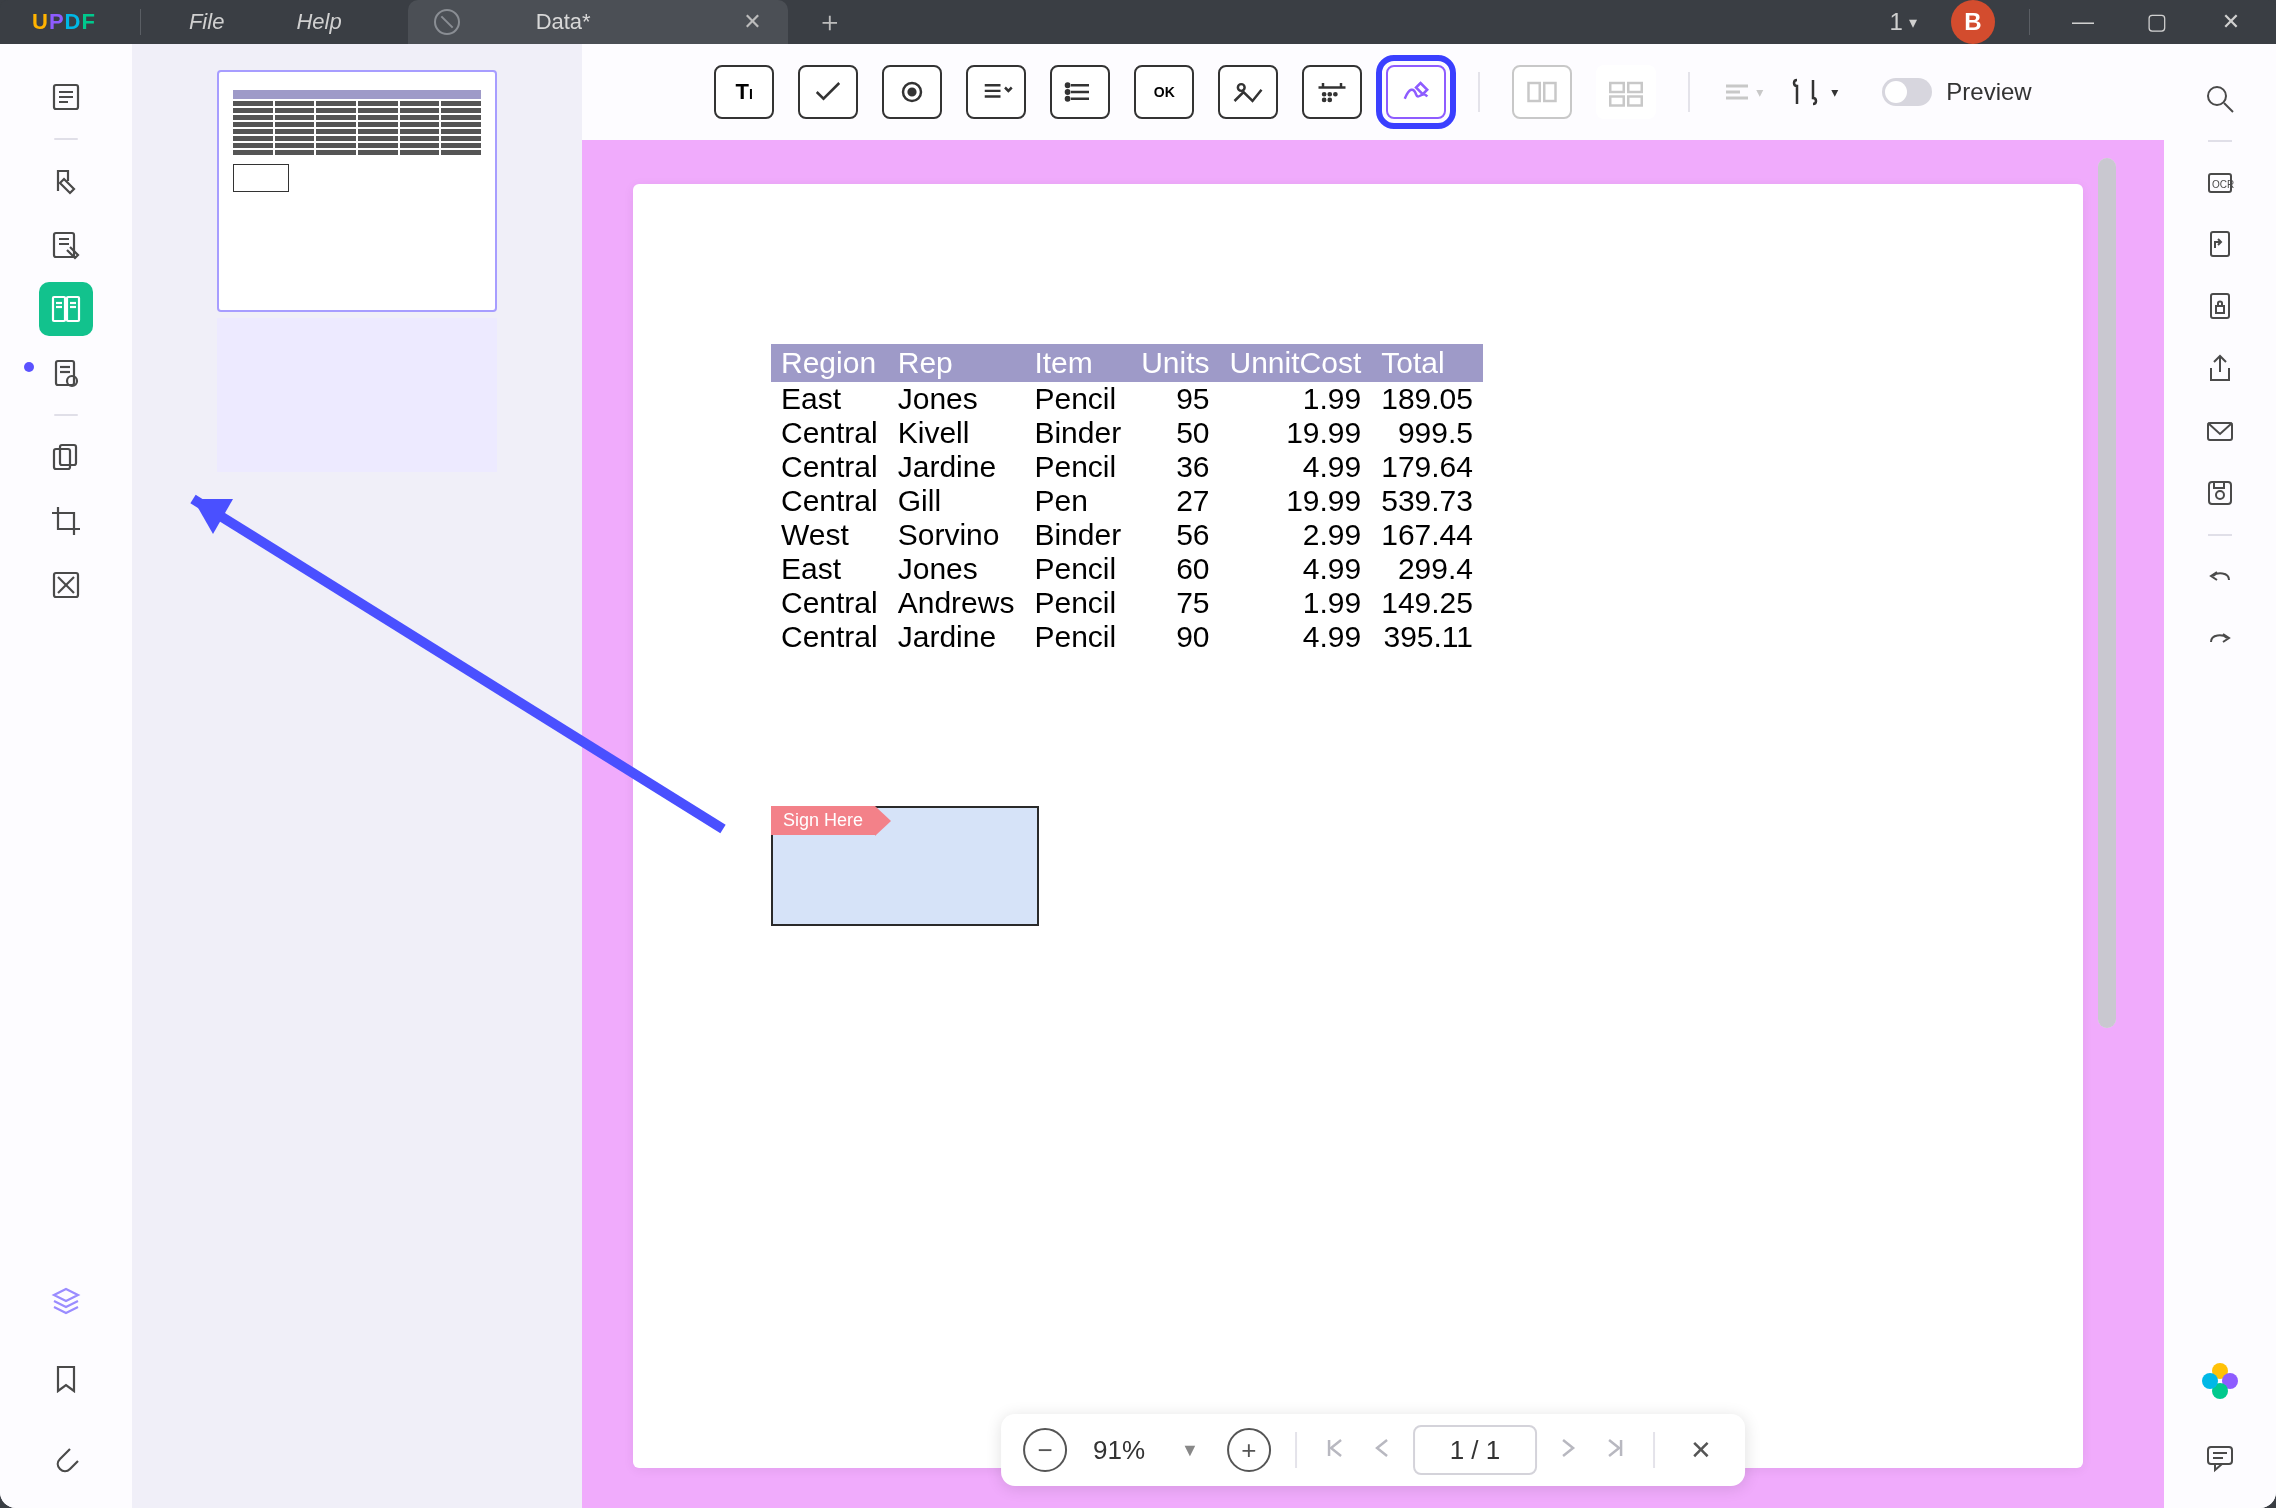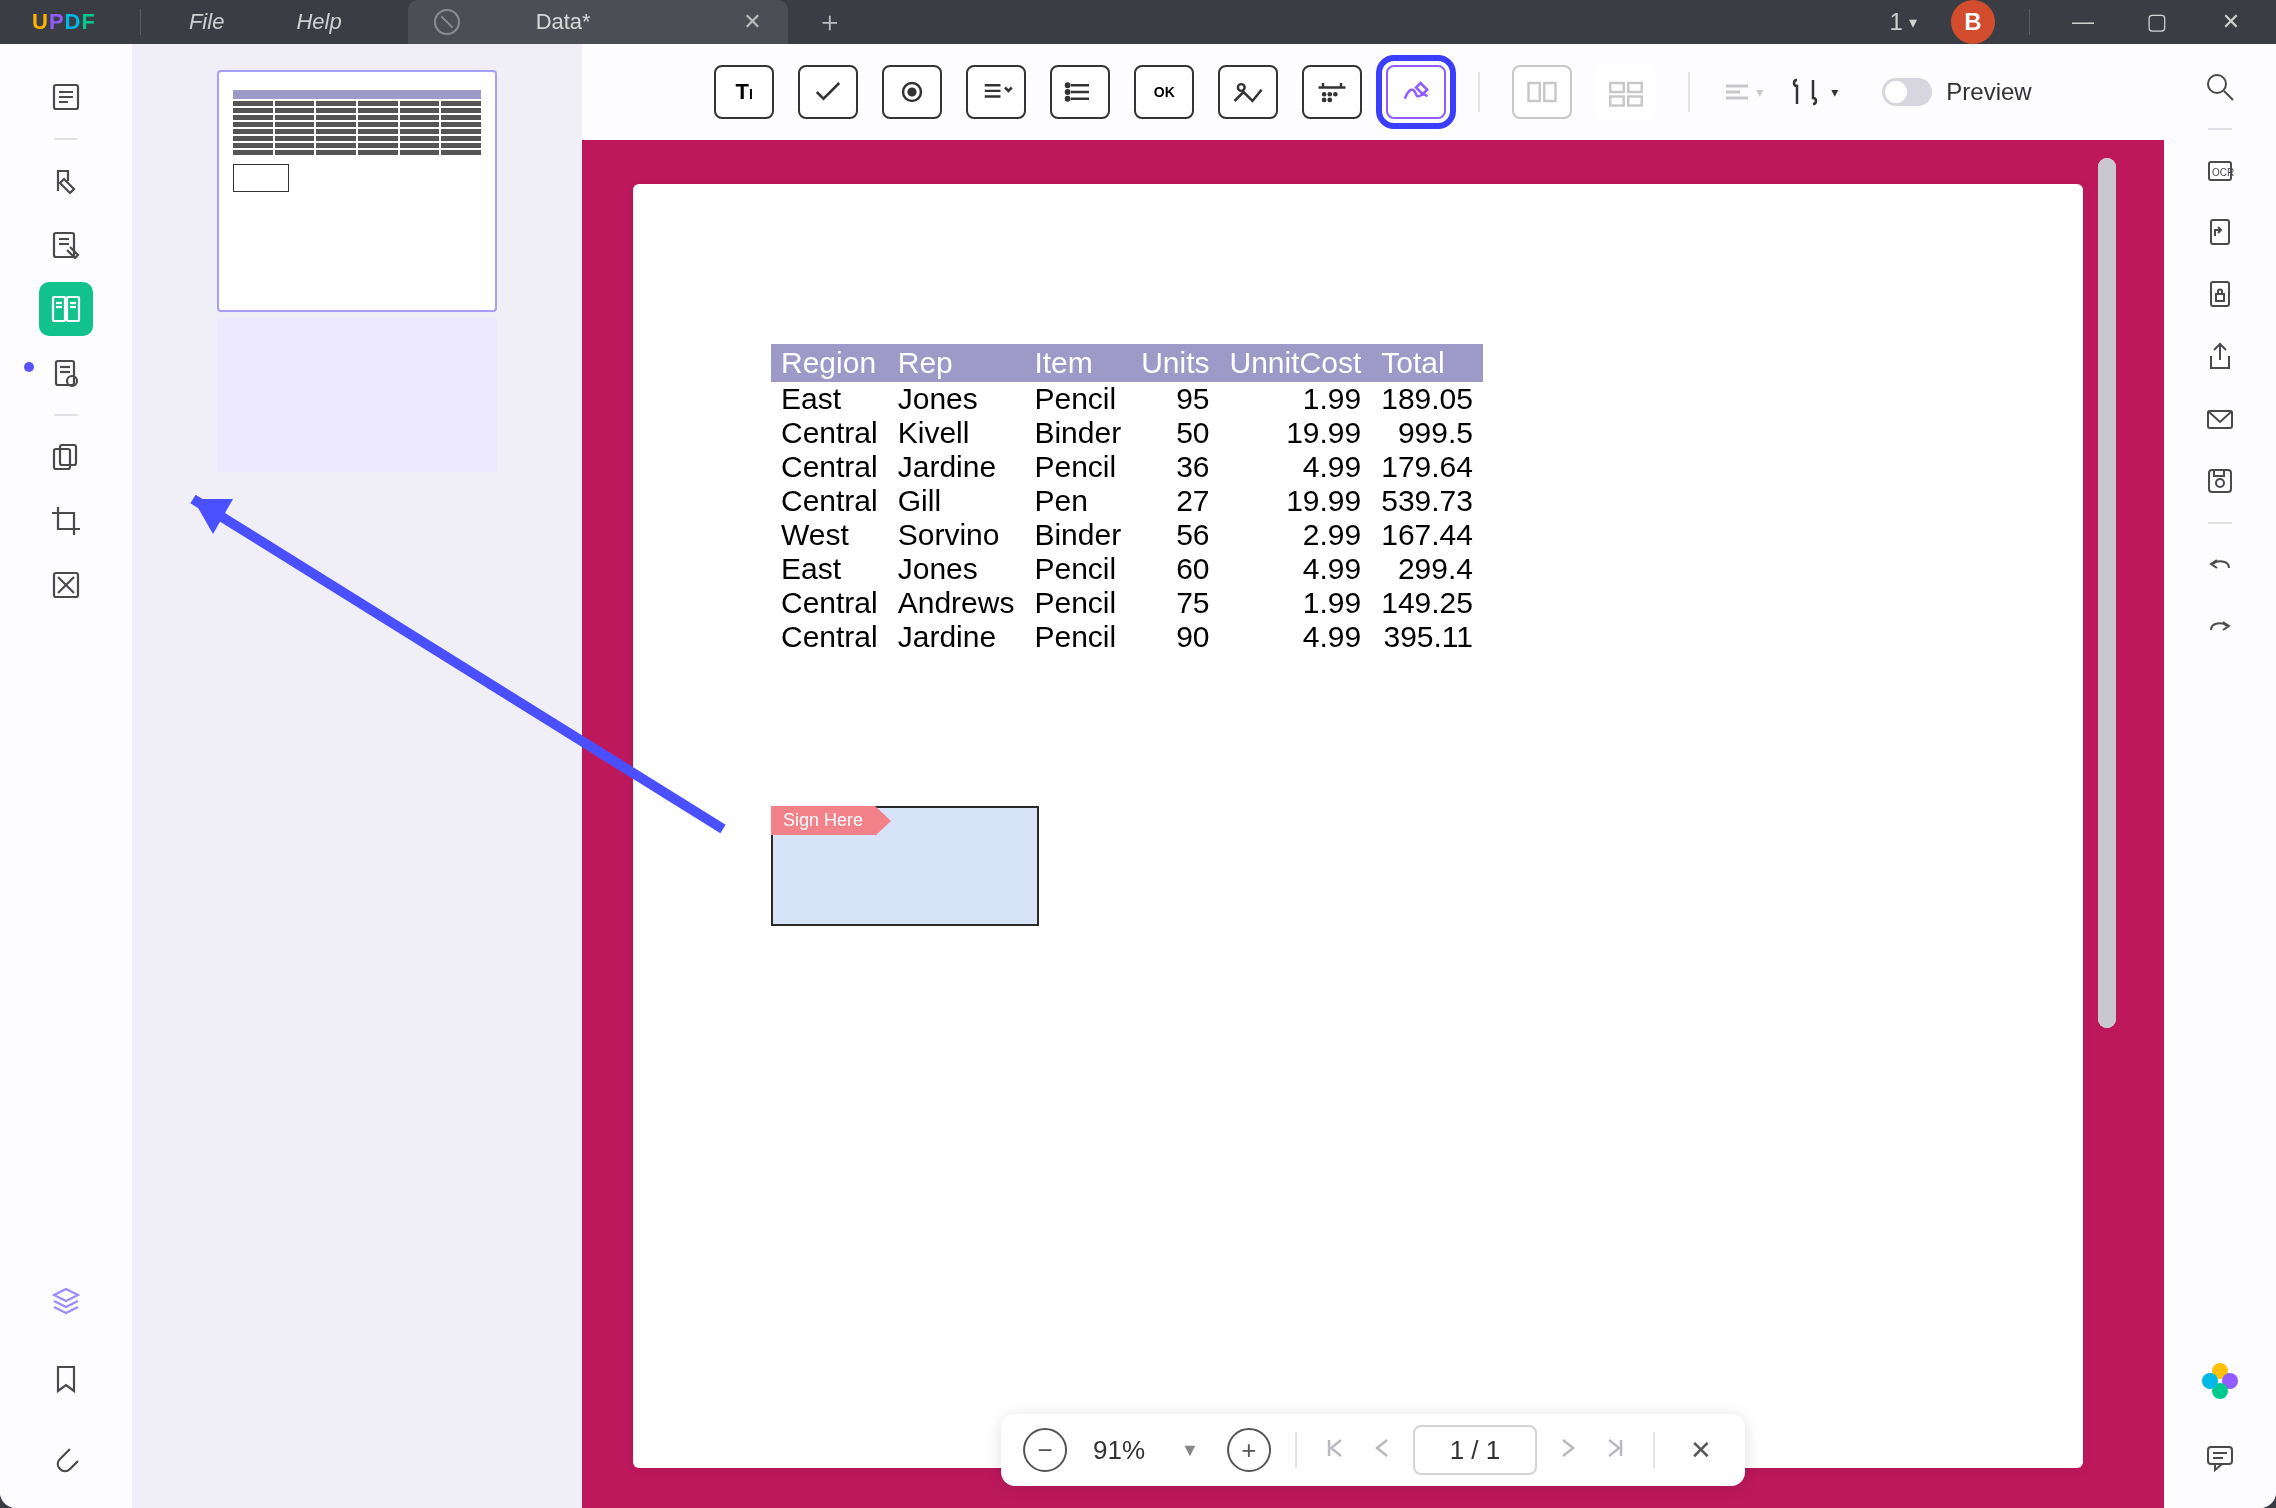--- a/index.html
+++ b/index.html
@@ -40,21 +40,21 @@
 
 .thumbs{width:450px;background:#f0eff8;padding:26px 0;display:flex;flex-direction:column;align-items:center;}
 .thumb{width:280px;height:242px;border:2px solid #a79dff;border-radius:4px;background:#fff;padding:18px 14px 8px;}
 .mini-tbl{width:100%;}
 .mini-h{height:9px;background:#9e9ac8;margin-bottom:2px;}
 .mini-r{height:6px;display:flex;gap:2px;margin-bottom:1px;}
 .mini-c{flex:1;height:5px;background:#555;}
 .mini-box{width:56px;height:28px;border:1.5px solid #333;margin-top:8px;}
 .thumb-glow{width:280px;height:154px;background:#edeaff;margin-top:6px;}
 
-.center{flex:1;position:relative;background:#be185d;}
+.center{flex:1;position:relative;background:#f0abfc;}
 
 .top-toolbar{height:96px;display:flex;align-items:center;justify-content:center;gap:24px;background:#fdfcff;}
 .tt-btn{width:60px;height:54px;border:2.5px solid #333;border-radius:8px;display:flex;align-items:center;justify-content:center;cursor:pointer;position:relative;background:#fff;}
 .tt-btn.selected{outline:6px solid #3a3fff;outline-offset:4px;border-color:#8e5cff;}
 .tt-btn.faded{border-color:#c8c8c8;color:#c8c8c8;}
 .tt-btn svg{width:36px;height:30px;stroke:#333;fill:none;stroke-width:2.2;}
 .tt-btn.selected svg{stroke:#8e5cff;}
 .tt-btn.faded svg{stroke:#c8c8c8;}
 .tt-sep{width:2px;height:40px;background:#e4e3ea;margin:0 8px;}
 .tt-label{font-size:14px;font-weight:600;}
@@ -77,21 +77,21 @@
 .sign-tag{position:absolute;left:-2px;top:-2px;background:#f38189;color:#fff;font-size:18px;padding:4px 12px;border-radius:0;}
 .sign-tag:after{content:"";position:absolute;right:-16px;top:0;border-top:15px solid transparent;border-bottom:15px solid transparent;border-left:16px solid #f38189;}
 
 .annot-arrow{position:absolute;left:-490px;top:295px;width:620px;height:370px;pointer-events:none;}
 .annot-arrow line{stroke:#4a50ff;stroke-width:10;}
 .annot-arrow polygon{fill:#4a50ff;}
 
 .vscroll{position:absolute;right:48px;top:114px;width:18px;height:870px;background:#e4e3ea;border-radius:9px;}
 .vthumb{width:100%;height:100%;background:#c9c8d0;border-radius:9px;}
 
-.rightbar{width:112px;background:#fdfcff;display:flex;flex-direction:column;align-items:center;padding-top:16px;gap:8px;}
+.rightbar{width:112px;background:#fdfcff;display:flex;flex-direction:column;align-items:center;padding-top:28px;gap:8px;}
 .rb-btn{width:54px;height:54px;border-radius:10px;display:flex;align-items:center;justify-content:center;cursor:pointer;color:#4a4a4a;}
 .rb-btn svg{width:34px;height:34px;stroke:currentColor;fill:none;stroke-width:2;}
 .rb-sep{width:24px;height:2px;background:#e0dfe8;margin:6px 0;}
 .rb-bottom{margin-top:auto;margin-bottom:24px;display:flex;flex-direction:column;align-items:center;gap:22px;}
 
 .bottom-bar{position:absolute;bottom:22px;left:50%;transform:translateX(-50%);height:72px;background:#fff;border-radius:14px;box-shadow:0 2px 16px rgba(0,0,0,.12);display:flex;align-items:center;padding:0 22px;gap:18px;}
 .bb-btn{width:44px;height:44px;border-radius:50%;display:flex;align-items:center;justify-content:center;cursor:pointer;font-size:26px;color:#555;}
 .bb-btn.circ{border:2.5px solid #555;}
 .bb-zoom{font-size:26px;color:#333;padding:0 8px;}
 .bb-drop{color:#888;font-size:18px;padding:0 10px;}

